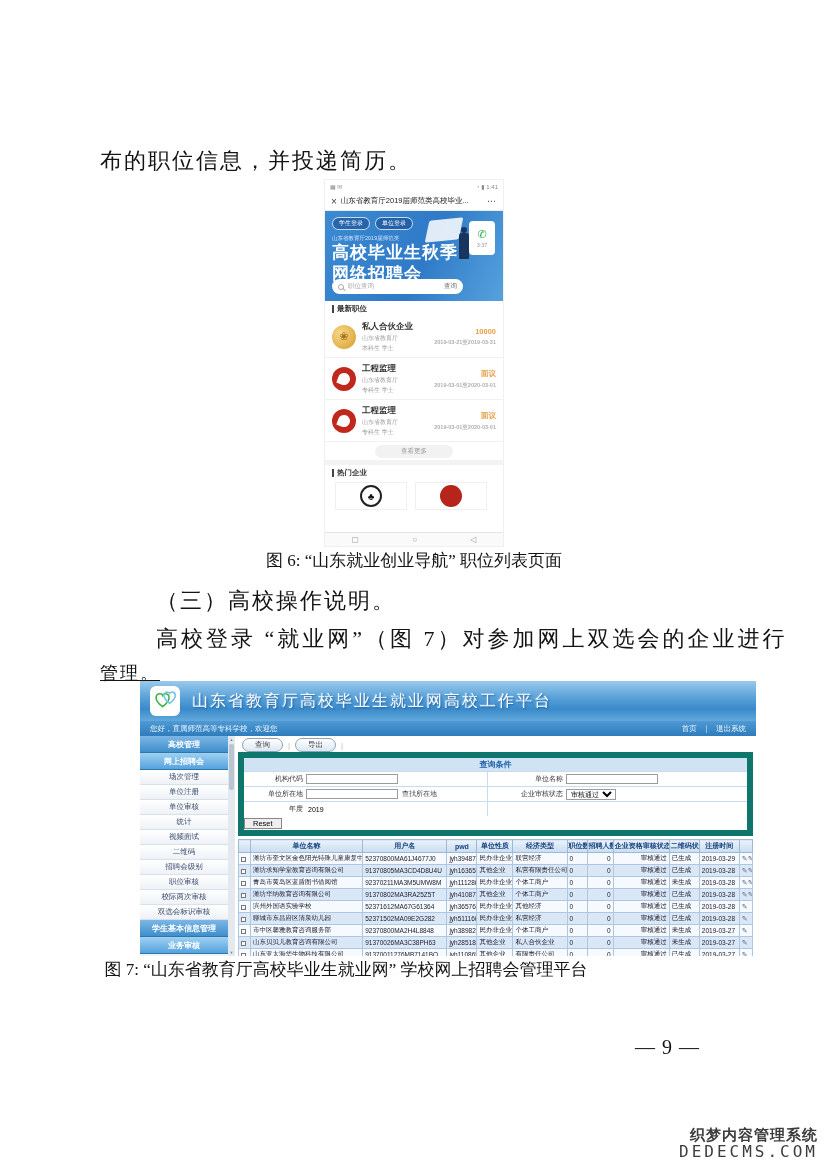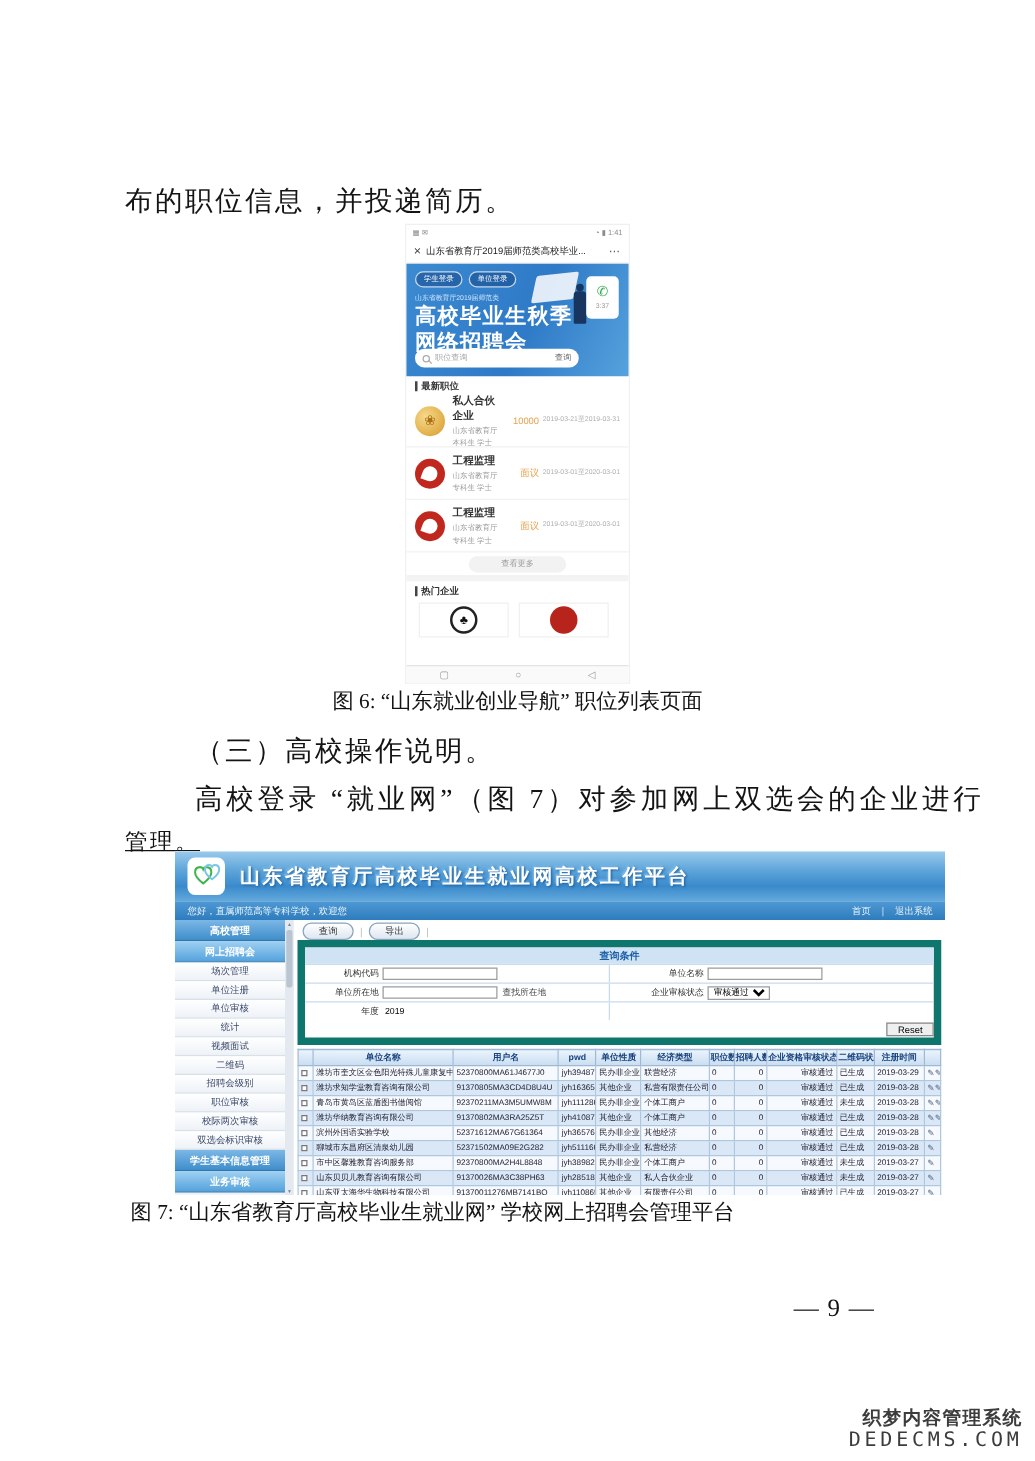--- a/index.html
+++ b/index.html
@@ -65,21 +65,21 @@
   .job-logo { width:24px; height:24px; border-radius:50%; flex:none; position:relative; }
   .job-logo.gold { background:radial-gradient(circle at 35% 35%,#f6d98a,#d89a2b); }
   .job-logo.gold:after { content:'❀'; position:absolute; inset:0; display:flex; align-items:center;
     justify-content:center; color:#a86f12; font-size:11px; }
   .job-logo.red { background:#c0281e; }
   .job-logo.red:after { content:''; position:absolute; left:6px; top:6px; width:12px; height:12px;
     border-radius:50% 50% 50% 0; background:#fff; transform:rotate(20deg); }
   .job-mid { flex:1; display:flex; flex-direction:column; gap:1px; min-width:0; }
   .job-title { font-size:8.5px; font-weight:bold; color:#333; }
   .job-sub { font-size:6px; color:#9b9b9b; }
-  .job-right { display:flex; gap:3px; }
+  .job-right { display:flex; flex-direction:column; align-items:flex-end; gap:3px;font-weight:bold; }
   .job-salary { color:#e8a04b; font-size:7.5px; }
   .job-date { color:#b0b0b0; font-size:5.5px; }
   .p-more-wrap { height:18px; display:flex; align-items:center; justify-content:center; }
   .p-more { background:#f2f2f2; color:#9a9a9a; border-radius:8px; font-size:6.5px; padding:2px 26px; }
   .p-divider { height:5px; background:#f3f3f3; }
   .hot-row { height:32px; display:flex; gap:8px; padding:2px 10px; }
   .hot-card { width:72px; height:28px; border:1px solid #f0f0f0; display:flex; align-items:center; justify-content:center; }
   .logo-circle { width:22px; height:22px; border-radius:50%; }
   .logo-circle.tree-seal-logo { border:2px solid #222; background:#fff; display:flex; align-items:center;
     justify-content:center; font-size:10px; color:#111; }
@@ -89,21 +89,21 @@
   .p-nav { margin-top:auto; height:14px; background:#fafafa; border-top:1px solid #e4e4e4;
     display:flex; align-items:center; justify-content:space-around; color:#9a9a9a; font-size:8px; }
 
   
   .portal { position:absolute; left:140px; top:681px; width:616px; height:275px; background:#fff;
     font-size:8px; color:#222; overflow:hidden; }
   .pt-header { height:40px; background:linear-gradient(180deg,#9bcaec 0%,#5ba3d9 40%,#3a8acb 70%,#63a9dc 100%);
     display:flex; align-items:center; padding:0 10px; gap:12px; }
   .pt-logo { width:30px; height:30px; background:#fff; border-radius:6px; display:flex;
     align-items:center; justify-content:center; }
-  .pt-title { color:#fff; font-size:16px; font-weight:bold; letter-spacing:2px;
+  .pt-title { color:#fff; font-size:16px; font-weight:normal; letter-spacing:2px;
     text-shadow:1px 1px 2px #1b5e9e, -1px -1px 1px #77b6e6; }
   .pt-subbar { height:15px; background:linear-gradient(180deg,#4f9ad4,#2e7cbd);
     display:flex; align-items:center; justify-content:space-between; padding:0 10px; color:#eaf4fc; font-size:7.5px; }
   .pt-subbar .rlinks { display:flex; gap:6px; align-items:center; }
   .pt-body { display:flex; height:220px; }
   .pt-side { width:88px; background:#eef3f8; display:flex; flex-direction:column; }
   .sb-header, .sb-header-active { height:17px; display:flex; align-items:center; justify-content:center;
     color:#fff; font-weight:bold; font-size:8px;
     background:linear-gradient(180deg,#7cb7e6,#3f8ecb); border-bottom:1px solid #2e77ad; }
   .sb-header-active { background:linear-gradient(180deg,#9fd0f2,#55a3dd); }
@@ -122,21 +122,21 @@
   .filter-title { height:13px; background:#cfe3f5; color:#1a5fa8; font-weight:bold; font-size:8px;
     display:flex; align-items:center; justify-content:center; }
   .frow { display:flex; height:15px; border-top:1px solid #c9dcee; align-items:stretch; }
   .fcell { display:flex; align-items:center; font-size:7px; }
   .flabel { width:62px; justify-content:flex-end; padding-right:3px; color:#333; }
   .fval { flex:1; padding-right:4px; gap:4px; border-right:1px solid #c9dcee; }
   .fval:last-child { border-right:none; }
   .fin { width:92px; height:10px; border:1px solid #9c9c9c; background:#fff; font-size:7px; padding:0 2px; }
   .fsel { height:11px; font-size:7px; border:1px solid #9c9c9c; background:#fff; }
   .fhelper { color:#444; font-size:7px; }
-  .reset-row { height:14px; display:flex; align-items:center; justify-content:flex-end; }
+  .reset-row { height:14px; display:flex; align-items:center; justify-content:flex-start; }
   .reset-btn { font-size:7.5px; border:1px solid #888; background:#efefef; padding:0 8px; height:11px; }
   .rtable { margin-top:3px; border-collapse:collapse; table-layout:fixed; width:100%; }
   .rtable th { background:linear-gradient(180deg,#eaf3fb,#c9ddf1); color:#16427e; font-size:7px;
     font-weight:bold; border:1px solid #9db9d6; height:13px; padding:0 1px; overflow:hidden; white-space:nowrap; }
   .rtable td { font-size:6.5px; color:#223; border:1px solid #aec6de; height:12px; padding:0 2px;
     overflow:hidden; white-space:nowrap; }
   .rtable tr.odd  td { background:#f6f9fd; }
   .rtable tr.even td { background:#d9e7f6; }
   .cbx { display:inline-block; width:5px; height:5px; border:1px solid #777; background:#fff; vertical-align:middle; }
   .num-r { text-align:right; }

